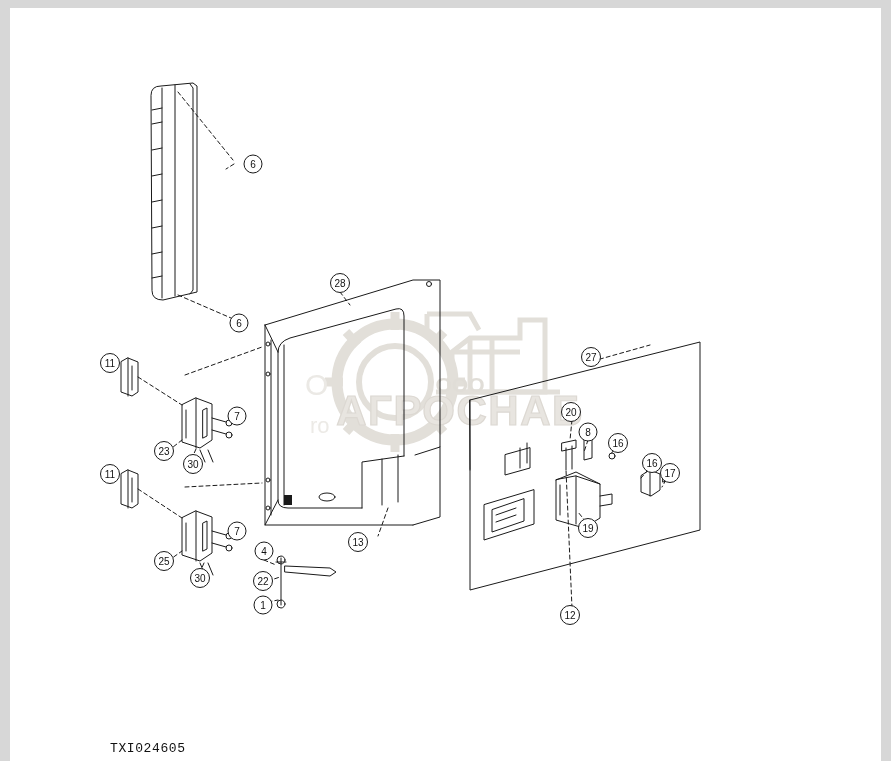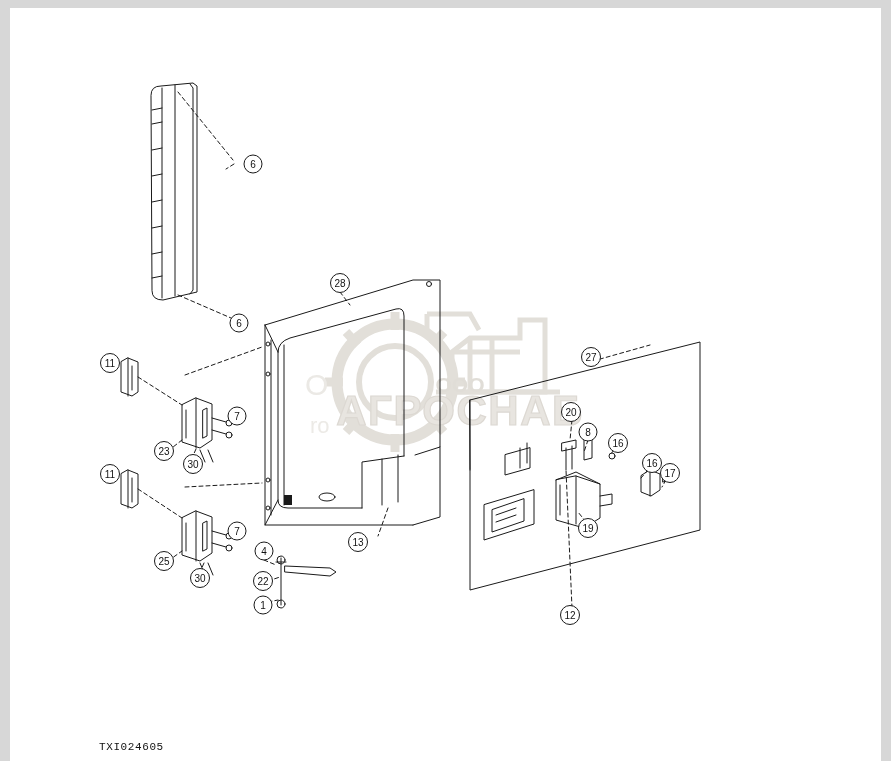--- a/index.html
+++ b/index.html
@@ -45,24 +45,24 @@
   #watermark-layer {
     position: absolute;
     left: 0;
     top: 0;
     width: 891px;
     height: 761px;
     pointer-events: none;
   }
   #figure-code {
     position: absolute;
-    left: 99px;
+    left: 110px;
     top: 741px;
     font-family: "Liberation Mono", monospace;
-    font-size: 11px;
+    font-size: 13px;
     letter-spacing: 0.6px;
     color: #111111;
     white-space: nowrap;
   }
   .callout-text {
     font-family: "Liberation Sans", sans-serif;
     font-size: 10px;
     fill: #111111;
   }
 </style>

